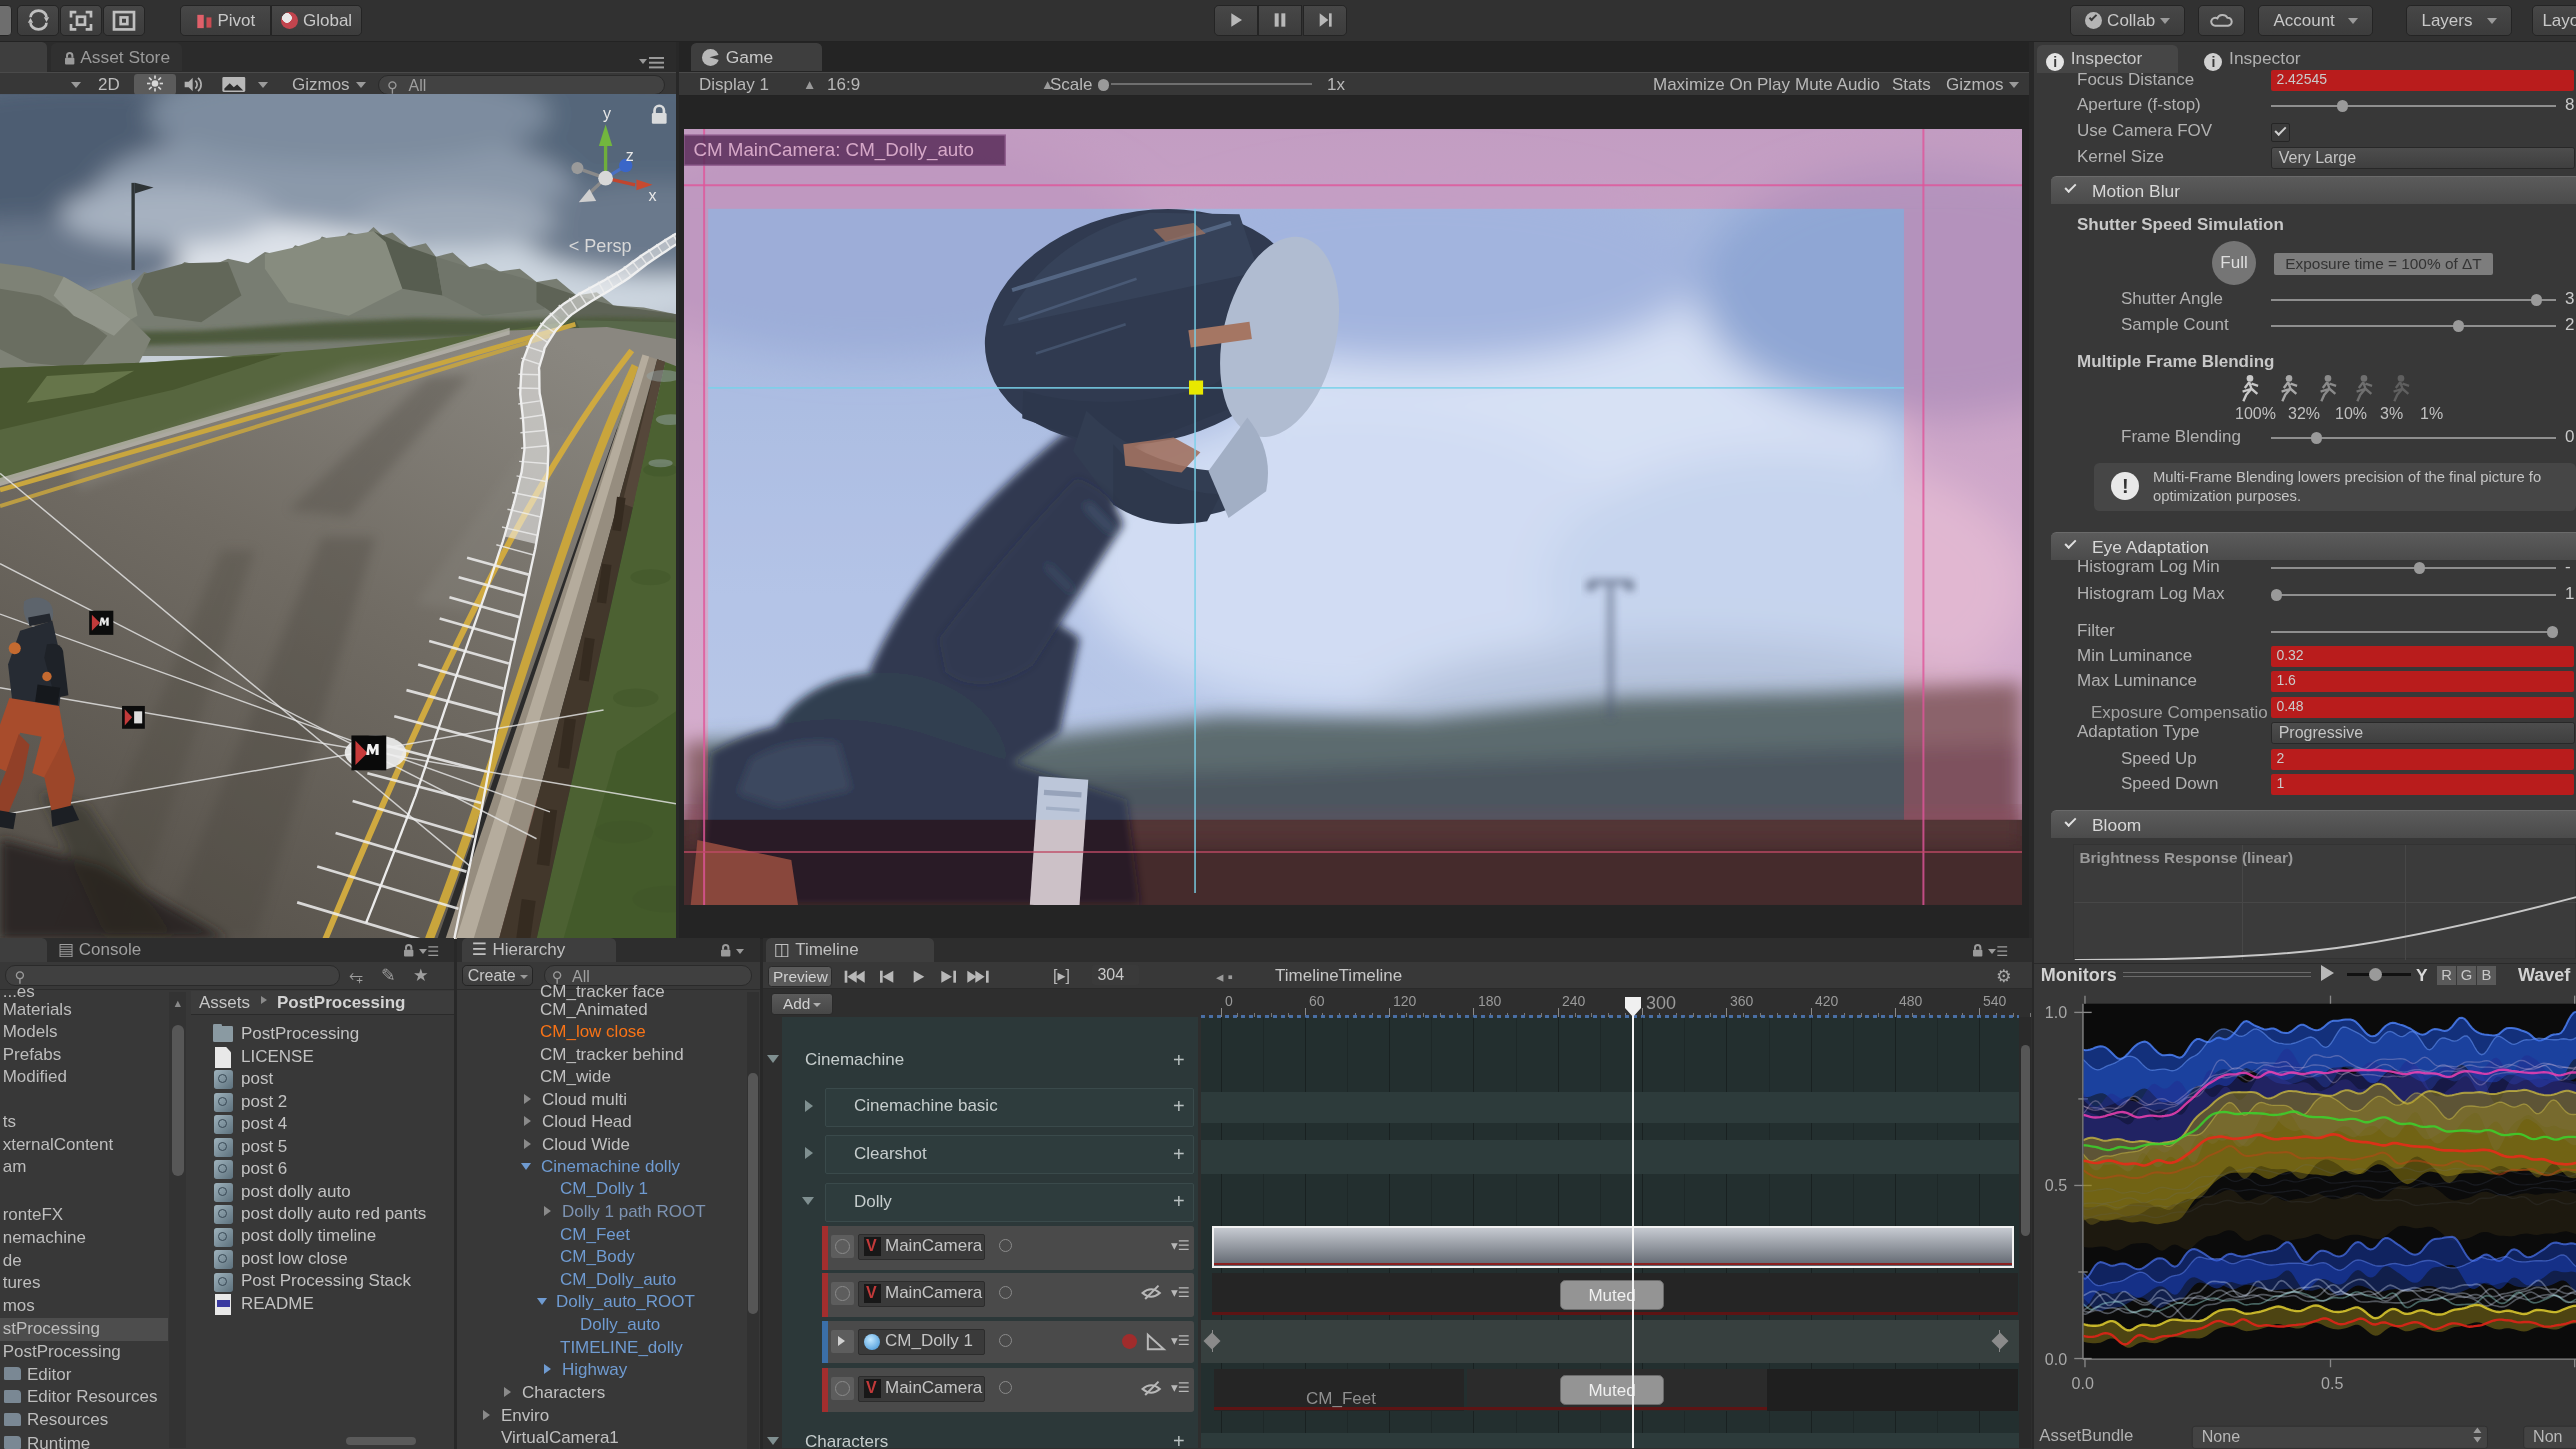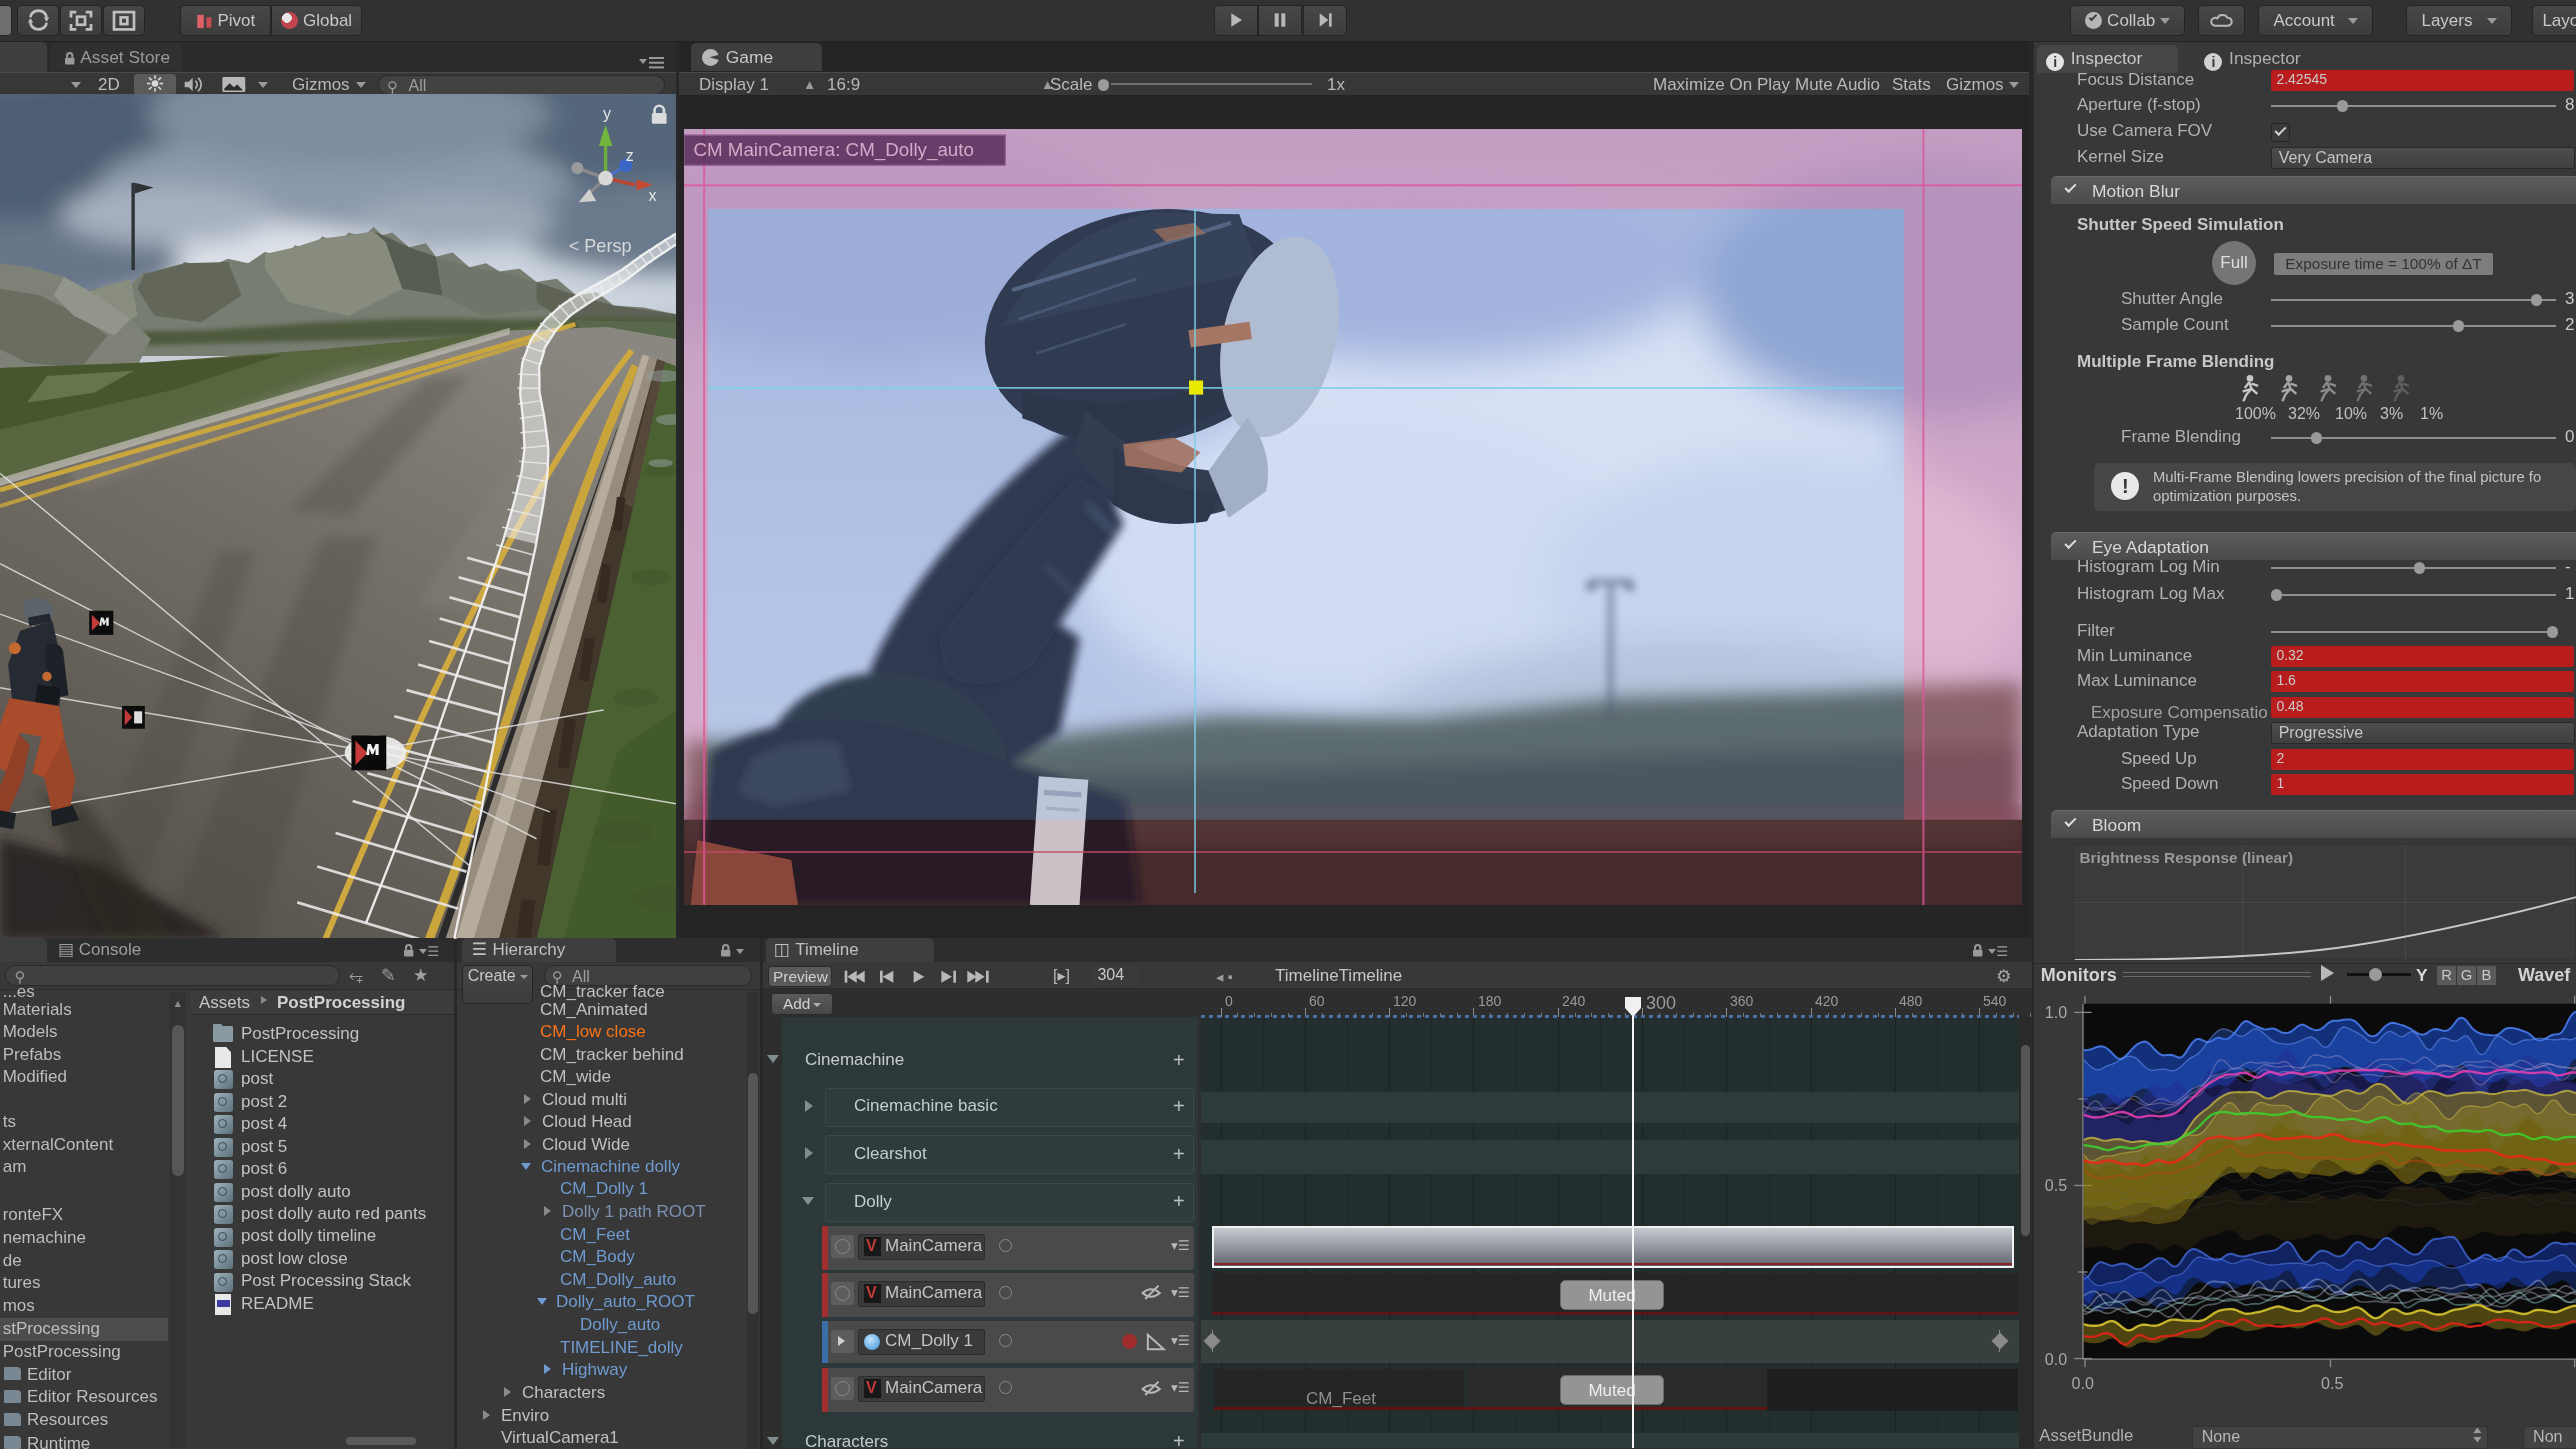--- a/index.html
+++ b/index.html
@@ -486,21 +486,21 @@
 <div class="ilabel" style="left:43px;top:22px;color:#b2b2b2;">Aperture (f-stop)</div>
 <div class="slider" style="left:237px;top:32px;width:285px;">
           <div class="knob" style="left:66px;"></div>
         </div>
 <div class="ilabel" style="left:531px;top:22px;color:#cacaca;">8</div>
 <div class="ilabel" style="left:43px;top:48px;color:#b2b2b2;">Use Camera FOV</div>
 <div class="abs" style="left:237px;top:50px;width:19px;height:19px;background:#3a3a3a;border:0.7px solid #252525;border-radius:2px;">
           <div class="chk" style="left:2.7px;top:3.4px;"></div>
         </div>
 <div class="ilabel" style="left:43px;top:74px;color:#b2b2b2;">Kernel Size</div>
-<div class="abs" style="left:237px;top:74px;width:304px;height:21.5px;background:linear-gradient(#4d4d4d,#3f3f3f);border:0.7px solid #282828;border-radius:2.7px;color:#c4c4c4;font-size:16px;line-height:20px;padding-left:6.7px;">Very Camera</div>
+<div class="abs" style="left:237px;top:74px;width:304px;height:21.5px;background:linear-gradient(#4d4d4d,#3f3f3f);border:0.7px solid #282828;border-radius:2.7px;color:#c4c4c4;font-size:16px;line-height:20px;padding-left:6.7px;">Very Large</div>
 <div class="hdrbar" style="top:103px;"></div>
 <div class="abs" style="left:29.5px;top:108px;width:20px;height:16px;">
           <div class="chk" style="left:1.3px;top:2.7px;border-color:#e0e0e0;"></div>
         </div>
 <div class="ilabel" style="left:58px;top:108px;color:#d8d8d8;font-size:17.4px;">Motion Blur</div>
 <div class="ilabel" style="left:43px;top:142px;font-weight:bold;color:#c8c8c8;">Shutter Speed Simulation</div>
 <div class="abs" style="left:178px;top:168px;width:44px;height:44px;border-radius:50%;background:#757575;color:#dedede;font-size:17px;text-align:center;line-height:44px;">Full</div>
 <div class="abs" style="left:240px;top:180px;width:219px;height:21.5px;background:#7d7d7d;border-radius:2px;color:#333;font-size:15.4px;line-height:21.5px;text-align:center;">Exposure time = 100% of ΔT</div>
 <div class="ilabel" style="left:87px;top:216px;color:#b2b2b2;">Shutter Angle</div>
 <div class="slider" style="left:237px;top:226px;width:285px;">
@@ -688,21 +688,21 @@
 
 <div class="abs" style="left:457px;top:938px;width:303px;height:511px;background:#383838;">
   <div class="abs" style="left:0;top:0;width:303px;height:24px;background:#2d2d2d;">
     <div class="abs" style="left:5.4px;top:0;width:154px;height:24px;background:#3e3e3e;border-radius:5.4px 5.4px 0 0;color:#c0c0c0;font-size:17px;line-height:24px;"><span style="margin:0 5.4px 0 9.4px;">☰</span>Hierarchy</div>
     <div class="abs" style="left:262px;top:4.7px;width:40px;height:14.8px;color:#9a9a9a;font-size:13.4px;"><svg width="13.4" height="14.8" viewBox="0 0 20 22" style="vertical-align:-2px;">
             <rect x="3" y="10" width="14" height="10" rx="1.5" fill="#9a9a9a"></rect>
             <path d="M6 10 V7 a4 4 0 0 1 8 0 V10" stroke="#9a9a9a" stroke-width="3" fill="none"></path>
           </svg> <span class="tri-d" style="border-top-color:#9a9a9a;border-left-width:4px;border-right-width:4px;border-top-width:5.4px;"></span></div>
   </div>
   <div class="abs" style="left:0;top:24px;width:303px;height:28px;background:#383838;border-bottom:0.7px solid #2c2c2c;">
-    <div class="btn" style="left:5.4px;top:3.4px;width:71px;height:39px;line-height:20px;font-size:16px;">Create <span class="tri-d" style="border-top-color:#9a9a9a;border-left-width:4px;border-right-width:4px;border-top-width:4.7px;"></span></div>
+    <div class="btn" style="left:5.4px;top:3.4px;width:71px;height:21px;line-height:20px;font-size:16px;">Create <span class="tri-d" style="border-top-color:#9a9a9a;border-left-width:4px;border-right-width:4px;border-top-width:4.7px;"></span></div>
     <div class="abs" style="left:87px;top:3.4px;width:208px;height:21px;background:#404040;border:0.7px solid #2a2a2a;border-radius:10px;">
       <span style="position:absolute;left:6.7px;top:1.3px;color:#9a9a9a;font-size:14.8px;">⚲</span>
       <span style="position:absolute;left:27px;top:1.3px;color:#9f9f9f;font-size:16px;">All</span>
         </div>
   </div>
   <div class="txt" style="left:83px;top:44px;color:#c0c0c0;">CM_tracker face</div>
 <div class="txt" style="left:83px;top:62px;color:#c0c0c0;">CM_Animated</div>
 <div class="txt" style="left:83px;top:84px;color:#f97316;">CM_low close</div>
 <div class="txt" style="left:83px;top:107px;color:#c0c0c0;">CM_tracker behind</div>
 <div class="txt" style="left:83px;top:129px;color:#c0c0c0;">CM_wide</div>

